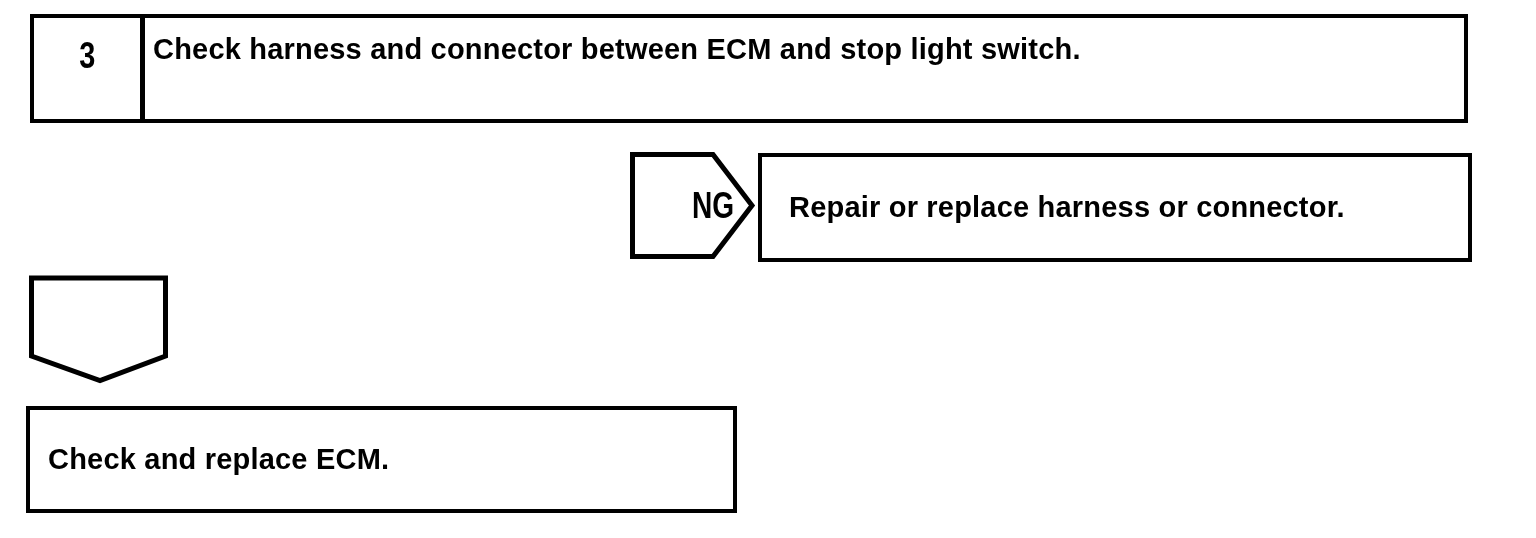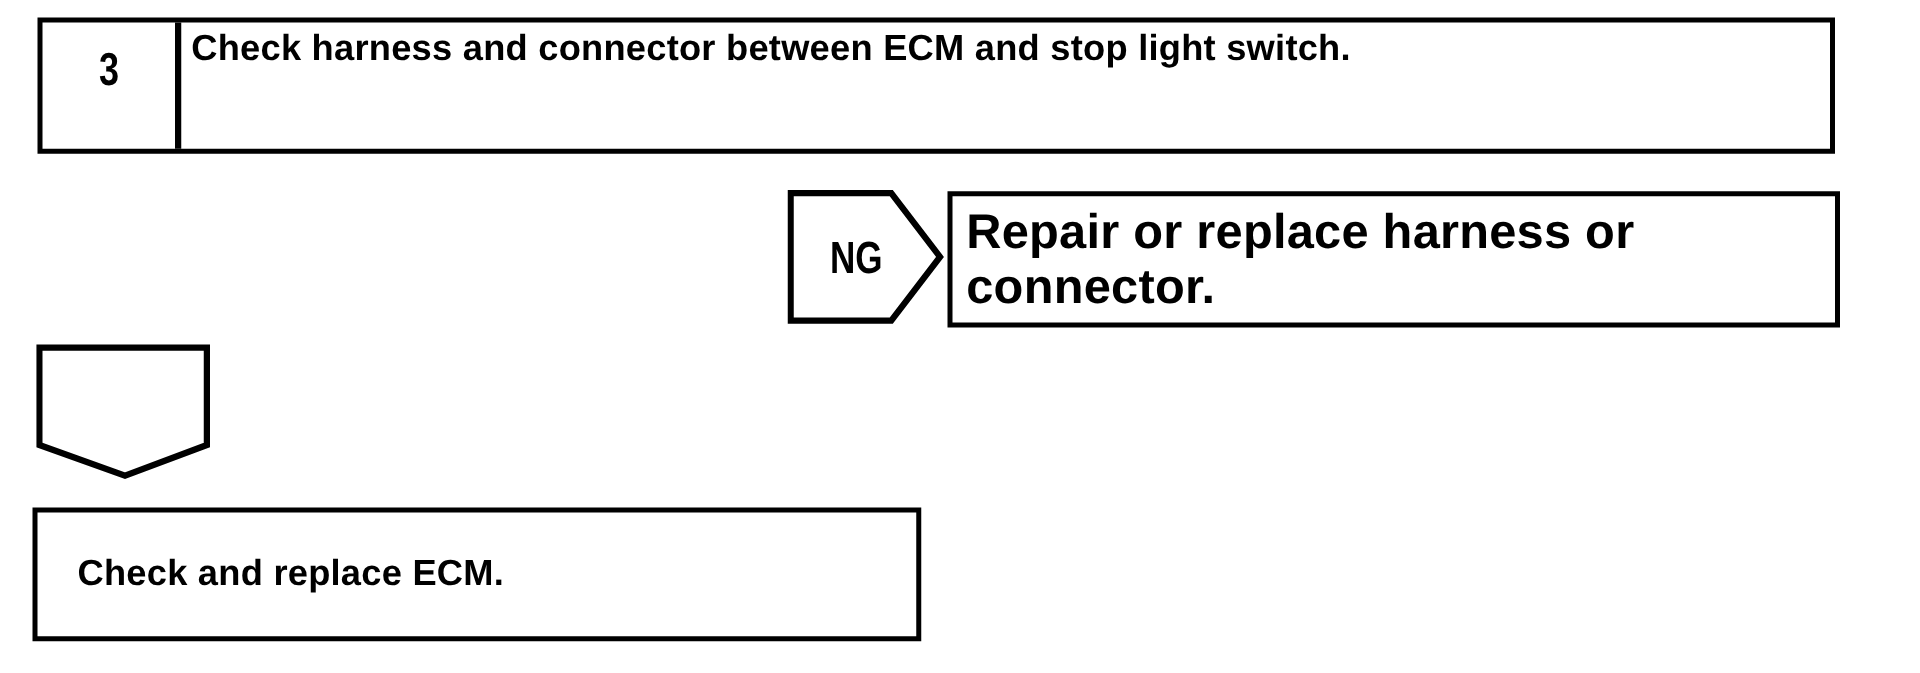--- a/index.html
+++ b/index.html
@@ -35,75 +35,75 @@
     align-items: flex-start;
     padding-top: 19px;
     box-sizing: border-box;
   }
   .step-number-cell .squeeze {
     font-size: 37px;
     line-height: 38px;
   }
   .step-instruction {
     flex: 1;
-    padding: 4px 24px 0 8px;
+    padding: 14px 24px 0 8px;
     font-size: 29px;
     line-height: 34px;
     letter-spacing: 0.2px;
     border-radius: 32px;
   }
 
   
   .squeeze {
     display: inline-block;
     transform: scaleX(0.78);
     transform-origin: center center;
   }
 
   
   .ng-shape { left: 630px; top: 152px; }
   .ng-label {
     left: 630px; top: 152px;
     width: 110px; height: 108px;
-    display: flex; align-items: center; justify-content: center;
+    display: flex; align-items: center; justify-content: flex-end;
   }
   .ng-label .squeeze, .ok-label .squeeze {
     font-size: 36px;
     line-height: 36px;
   }
 
   
   .repair-box {
     left: 758px; top: 153px;
     width: 714px; height: 109px;
     border: 4px solid #000;
     display: flex;
     align-items: center;
-    padding-left: 11px;
-    font-size: 39px;
+    padding-left: 27px;
+    font-size: 29px;
     letter-spacing: 0.2px;
     background: #fff;
   }
 
   
   .ok-shape { left: 29px; top: 275px; }
   .ok-label {
     left: 30px; top: 276px;
     width: 135px; height: 84px;
     display: flex; align-items: center; justify-content: center;
   }
 
   
   .ecm-box {
     left: 26px; top: 406px;
     width: 711px; height: 107px;
     border: 4px solid #000;
     display: flex;
     align-items: center;
-    padding-left: 32px;
+    padding-left: 18px;
     font-size: 29px;
     letter-spacing: 0.2px;
     background: #fff;
   }
 
   svg polygon {
     fill: #ffffff;
     stroke: #000000;
     stroke-width: 5;
     stroke-linejoin: miter;

